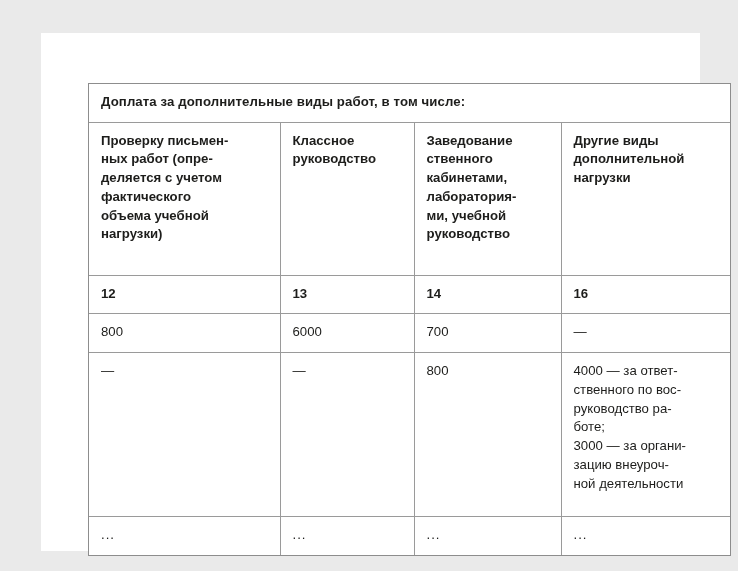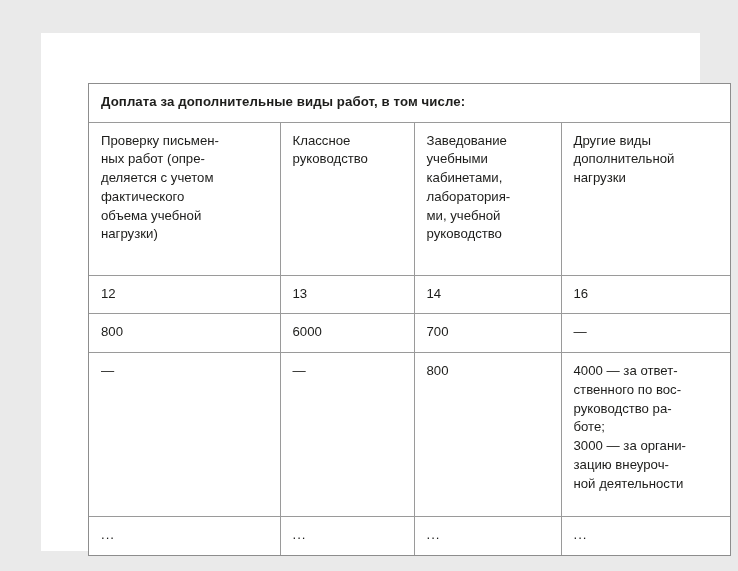--- a/index.html
+++ b/index.html
@@ -75,32 +75,32 @@
     font-weight: bold;
     font-size: 13.8px;
     padding-top: 11px;
     padding-bottom: 12px;
     letter-spacing: 0.1px;
   }
 
   
   td.head-cell {
     color: #1580a8;
-    font-weight: normal;
+    font-weight: bold;
     font-size: 13.6px;
     line-height: 1.52;
     padding-top: 11px;
     padding-bottom: 12px;
     height: 153px;
   }
 
   
   td.num-cell {
     color: #1580a8;
-    font-weight: normal;
+    font-weight: bold;
     font-size: 13.6px;
     padding-top: 9px;
     padding-bottom: 9px;
   }
 
   td.data-cell {
     font-size: 13.2px;
     padding-top: 9px;
     padding-bottom: 10px;
   }
@@ -155,21 +155,21 @@
               <span class="cell-line">фактического</span>
               <span class="cell-line">объема учебной</span>
               <span class="cell-line">нагрузки)</span>
             </td>
             <td class="head-cell">
               <span class="cell-line">Классное</span>
               <span class="cell-line">руководство</span>
             </td>
             <td class="head-cell">
               <span class="cell-line">Заведование</span>
-              <span class="cell-line">учебными</span>
+              <span class="cell-line">ственного</span>
               <span class="cell-line">кабинетами,</span>
               <span class="cell-line">лаборатория-</span>
               <span class="cell-line">ми, учебной</span>
               <span class="cell-line">руководство</span>
             </td>
             <td class="head-cell">
               <span class="cell-line">Другие виды</span>
               <span class="cell-line">дополнительной</span>
               <span class="cell-line">нагрузки</span>
             </td>

